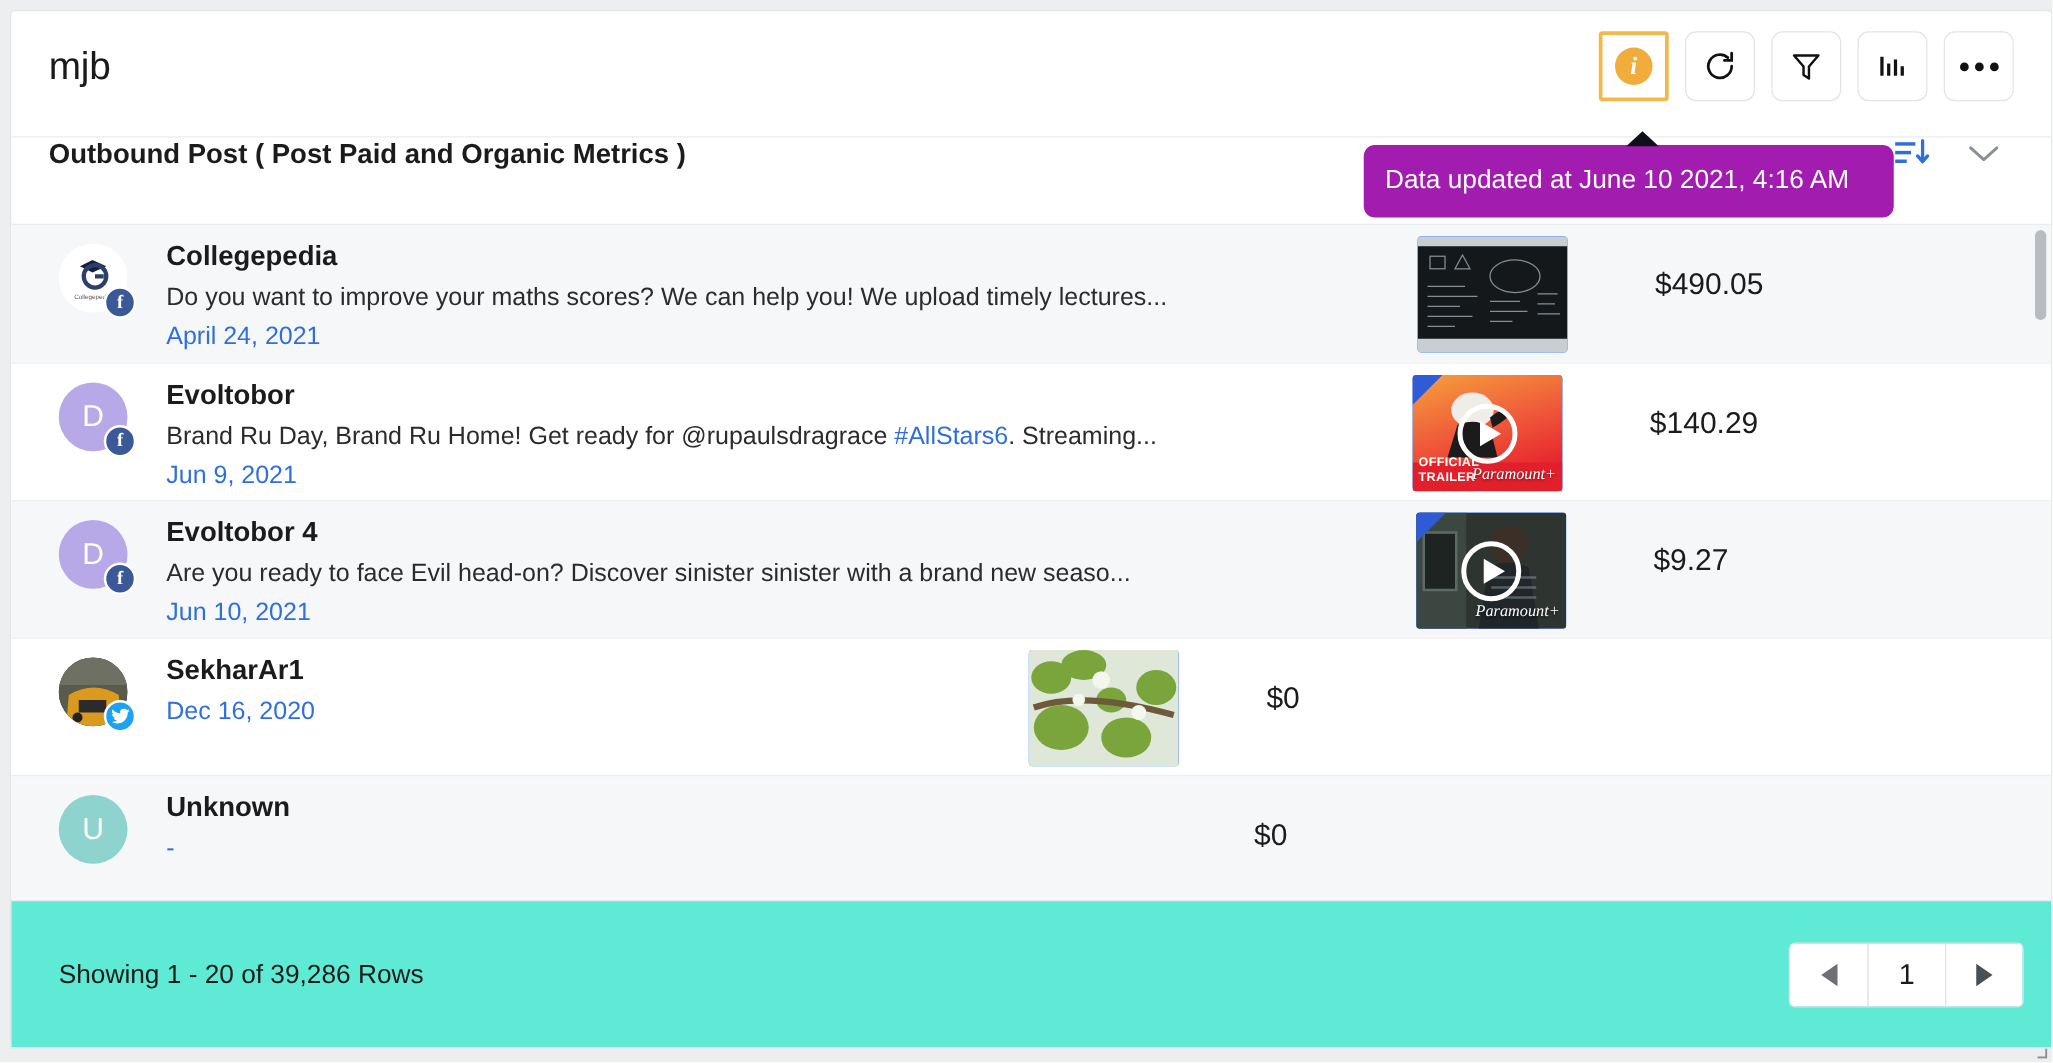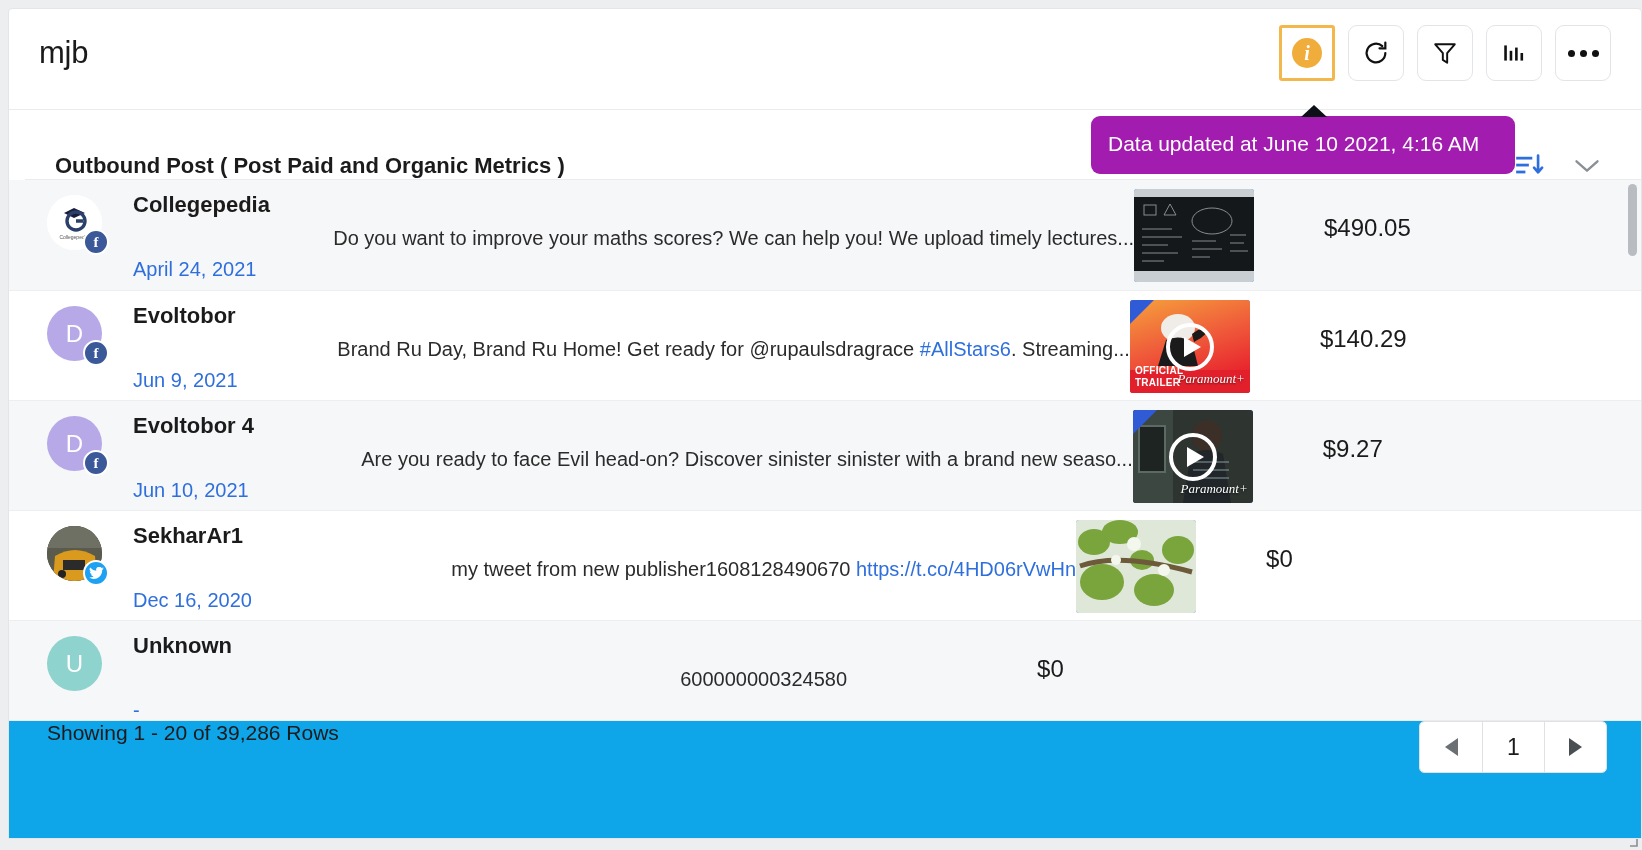--- a/index.html
+++ b/index.html
@@ -94,23 +94,22 @@
     border-left: 13px solid transparent;
     border-right: 13px solid transparent;
     border-bottom: 12px solid #0d1117;
   }
 
   
   .sub-header {
     height: 70px;
     border-bottom: 1px solid #e9ebee;
     display: flex;
-    align-items: flex-end;
+    align-items: flex-start;
     padding: 0 30px;
-    margin-left: 16px;
   }
   .sub-title {
     font-size: 22px;
     font-weight: bold;
     color: #1b1b1b;
   }
   .sub-actions {
     margin-left: auto;
     display: flex;
     align-items: center;
@@ -179,21 +178,20 @@
     color: #1b1b1b;
     margin-bottom: 9px;
   }
   .post-msg {
     font-size: 20px;
     color: #2b2b2b;
     margin-bottom: 8px;
     white-space: nowrap;
     overflow: hidden;
     text-overflow: ellipsis;
-    text-align: right;
   }
   .post-msg .lk { color: #2f6fdd; }
   .post-date {
     font-size: 20px;
     color: #2f6fdd;
   }
 
   .thumb-cell {
     flex: 0 0 180px;
     padding-top: 9px;
@@ -264,23 +262,24 @@
     background: #b9bdc2;
     border-radius: 5px;
   }
 
   
   .footer {
     position: absolute;
     left: 0; right: 0; bottom: 0;
     height: 118px;
     border-top: 1px solid #e9ebee;
-    background: #0ea5e9;
-    display: flex;
-    padding: 0 34px 0 38px;
+    background: #5eead4;
+    display: flex;
+    align-items: center;
+    padding: 0 22px 0 38px;
   }
   .showing {
     font-size: 21px;
     color: #1b1b1b;
   }
   .pager {
     margin-left: auto;
     display: flex;
     align-items: stretch;
     height: 52px;
@@ -500,21 +499,20 @@
             </svg>
           </div>
           <div class="badge tw">
             <svg width="15" height="13" viewBox="0 0 16 14">
               <path d="M16 1.7a6.4 6.4 0 0 1-1.9.5A3.2 3.2 0 0 0 15.5.4a6.5 6.5 0 0 1-2 .8A3.2 3.2 0 0 0 7.8 4a9.2 9.2 0 0 1-6.7-3.4 3.2 3.2 0 0 0 1 4.3 3.2 3.2 0 0 1-1.4-.4 3.2 3.2 0 0 0 2.6 3.2 3.2 3.2 0 0 1-1.4 0 3.2 3.2 0 0 0 3 2.2A6.5 6.5 0 0 1 0 11.3a9.2 9.2 0 0 0 5 1.5c6 0 9.3-5 9.1-9.5A6.6 6.6 0 0 0 16 1.7z" fill="#ffffff"></path>
             </svg>
           </div>
         </div>
         <div class="text-cell">
           <div class="post-name">SekharAr1</div>
-          <div class="post-msg"><span>my tweet from new publisher1608128490670 </span><span class="lk">https://t.co/4HD06rVwHn</span></div>
           <div class="post-date">Dec 16, 2020</div>
         </div>
         <div class="thumb-cell">
           <div class="thumb">
             <svg width="120" height="93" viewBox="0 0 120 93">
               <rect width="120" height="93" fill="#dfe8d8"></rect>
               <g fill="#79a53c">
                 <ellipse cx="18" cy="22" rx="16" ry="13"></ellipse>
                 <ellipse cx="44" cy="12" rx="18" ry="12"></ellipse>
                 <ellipse cx="26" cy="62" rx="22" ry="18"></ellipse>
@@ -535,21 +533,20 @@
       </div>
 
       <div class="row alt row-sep">
         <div class="avatar-cell">
           <div class="avatar av-teal">
             <span>U</span>
           </div>
         </div>
         <div class="text-cell">
           <div class="post-name">Unknown</div>
-          <div class="post-msg"><span>600000000324580</span></div>
           <div class="post-date">-</div>
         </div>
         <div class="thumb-cell"></div>
         <div class="value-cell">$0</div>
       </div>
 
       <div class="vscroll"></div>
     </div>
 
     <div class="footer">

